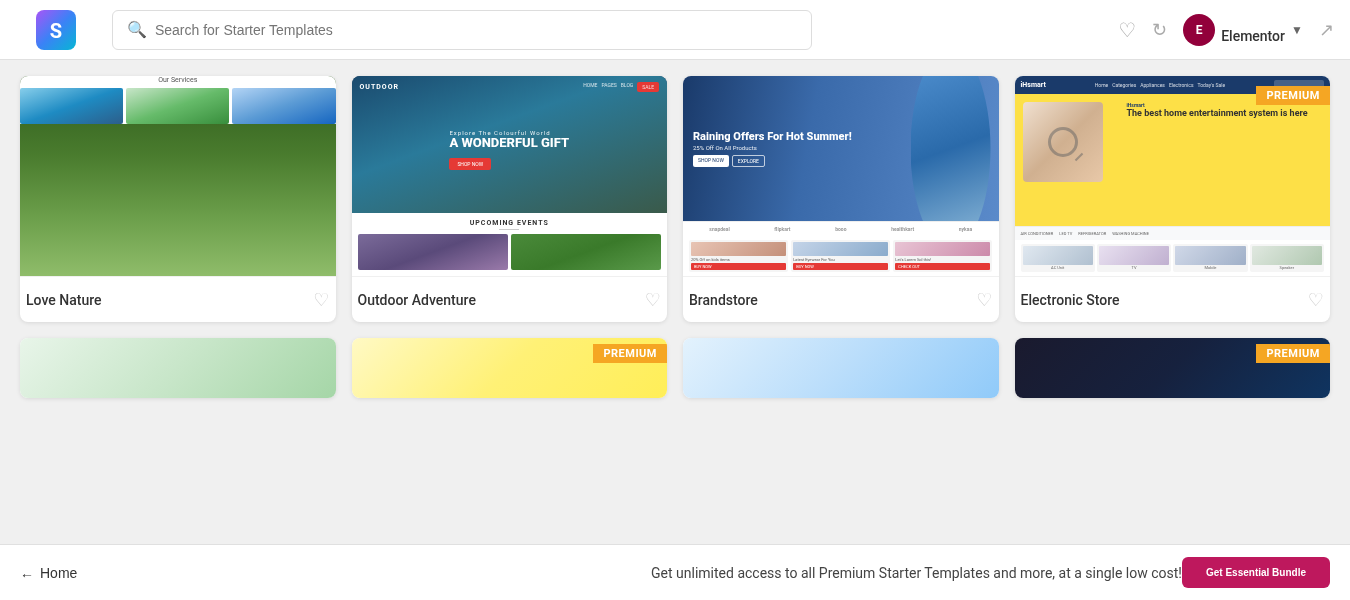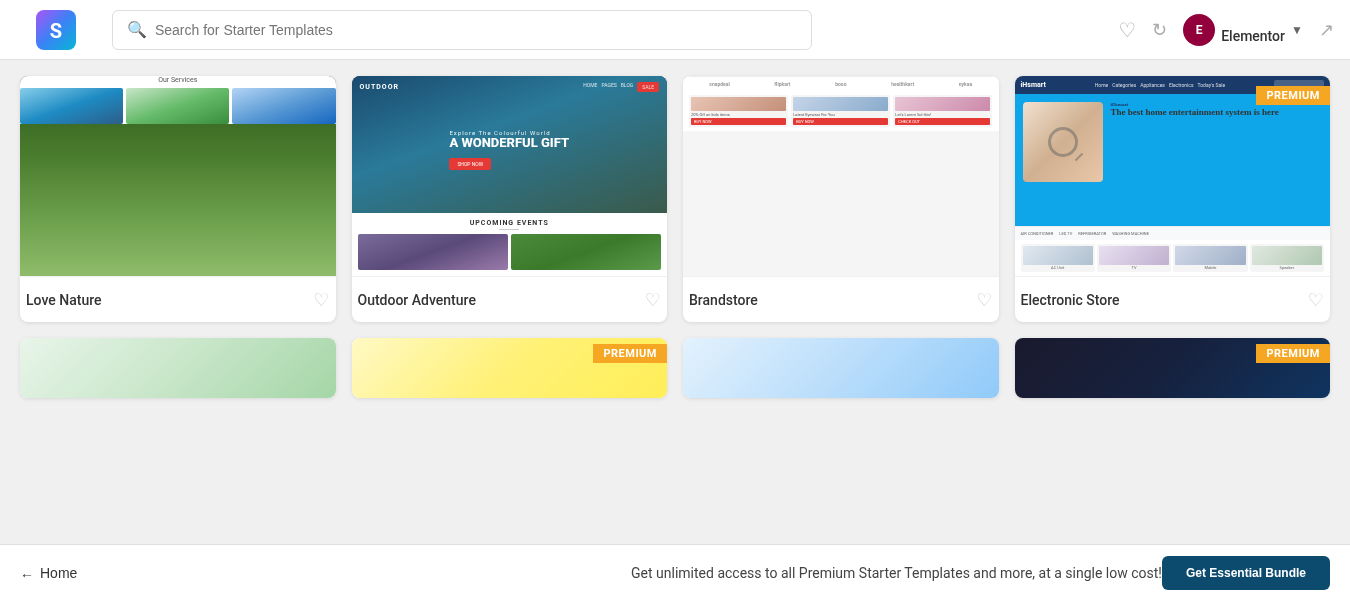--- a/index.html
+++ b/index.html
@@ -463,26 +463,25 @@
       font-size: 5px;
       color: rgba(255,255,255,0.8);
     }
     .es-search {
       background: rgba(255,255,255,0.2);
       border-radius: 2px;
       width: 50px;
       height: 10px;
     }
     .es-hero {
-      background: #0ea5e9;
+      background: #fde047;
       display: flex;
       padding: 8px;
-      gap: 8px;
-      flex: 1;
-      font-family: Liberation Serif, serif;
+      gap: 24px;
+      flex: 1;
     }
     .es-hero-img {
       width: 80px;
       height: 80px;
       background: linear-gradient(135deg, #f0e0d0, #d0b090, #e8c8a8);
       border-radius: 4px;
       position: relative;
       overflow: hidden;
     }
     .es-magnifier {
@@ -619,26 +618,26 @@
       font-size: 14px;
       color: #333;
     }
     .footer-text {
       flex: 1;
       text-align: right;
       font-size: 14px;
       color: #444;
     }
     .get-bundle-btn {
-      background: #0c4a6e;
+      background: #be185d;
       color: #fff;
       border: none;
       border-radius: 6px;
       padding: 10px 24px;
-      font-size: 12px;
+      font-size: 10px;
       font-weight: 600;
       cursor: pointer;
     }
   </style>
 </head>
 <body>
 
 <div class="top-bar">
   <div class="logo-area">
     <svg class="logo-icon" viewBox="0 0 40 40">
@@ -722,20 +721,31 @@
         </div>
       </div>
       <div class="template-footer">
         <span class="template-name">Outdoor Adventure</span>
         <span class="heart-icon">♡</span>
       </div>
     </div>
 
     <div class="template-card">
       <div class="template-preview brandstore-preview">
+        <div class="bs-hero">
+          <div class="bs-hero-text">
+            <div class="title">Raining Offers For Hot Summer!</div>
+            <div class="subtitle">25% Off On All Products</div>
+            <div class="bs-cta-btns">
+              <span class="bs-btn1">SHOP NOW</span>
+              <span class="bs-btn2">EXPLORE</span>
+            </div>
+          </div>
+          <div class="bs-girl"></div>
+        </div>
         <div class="bs-brands">
           <span class="bs-brand-logo">snapdeal</span>
           <span class="bs-brand-logo">flipkart</span>
           <span class="bs-brand-logo">booo</span>
           <span class="bs-brand-logo">healthkart</span>
           <span class="bs-brand-logo">nykaa</span>
         </div>
         <div class="bs-products">
           <div class="bs-product">
             <div class="bs-product-img"></div>

